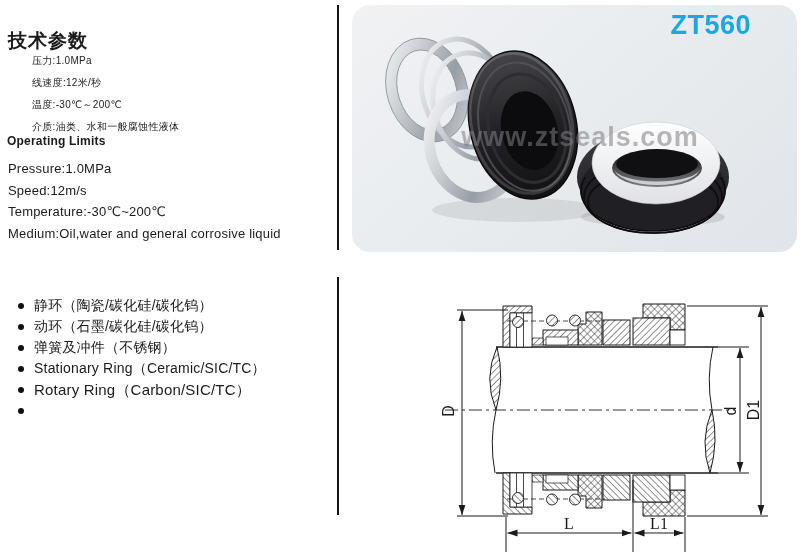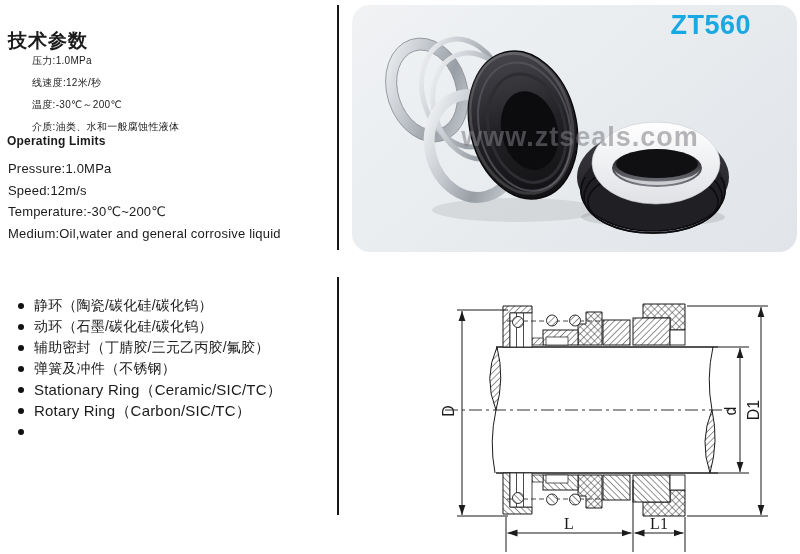--- a/index.html
+++ b/index.html
@@ -68,24 +68,20 @@
 <div class="abs en-line en-l3">Medium:Oil,water and general corrosive liquid</div>
 
 <ul class="abs materials">
   <li>
       <span class="dot"></span>
       <span>静环（陶瓷/碳化硅/碳化钨）</span>
     </li>
   <li>
       <span class="dot"></span>
       <span>动环（石墨/碳化硅/碳化钨）</span>
-    </li>
-  <li>
-      <span class="dot"></span>
-      <span>辅助密封（丁腈胶/三元乙丙胶/氟胶）</span>
     </li>
   <li>
       <span class="dot"></span>
       <span>弹簧及冲件（不锈钢）</span>
     </li>
   <li>
       <span class="dot"></span>
       <span>Stationary Ring（Ceramic/SIC/TC）</span>
     </li>
   <li>

